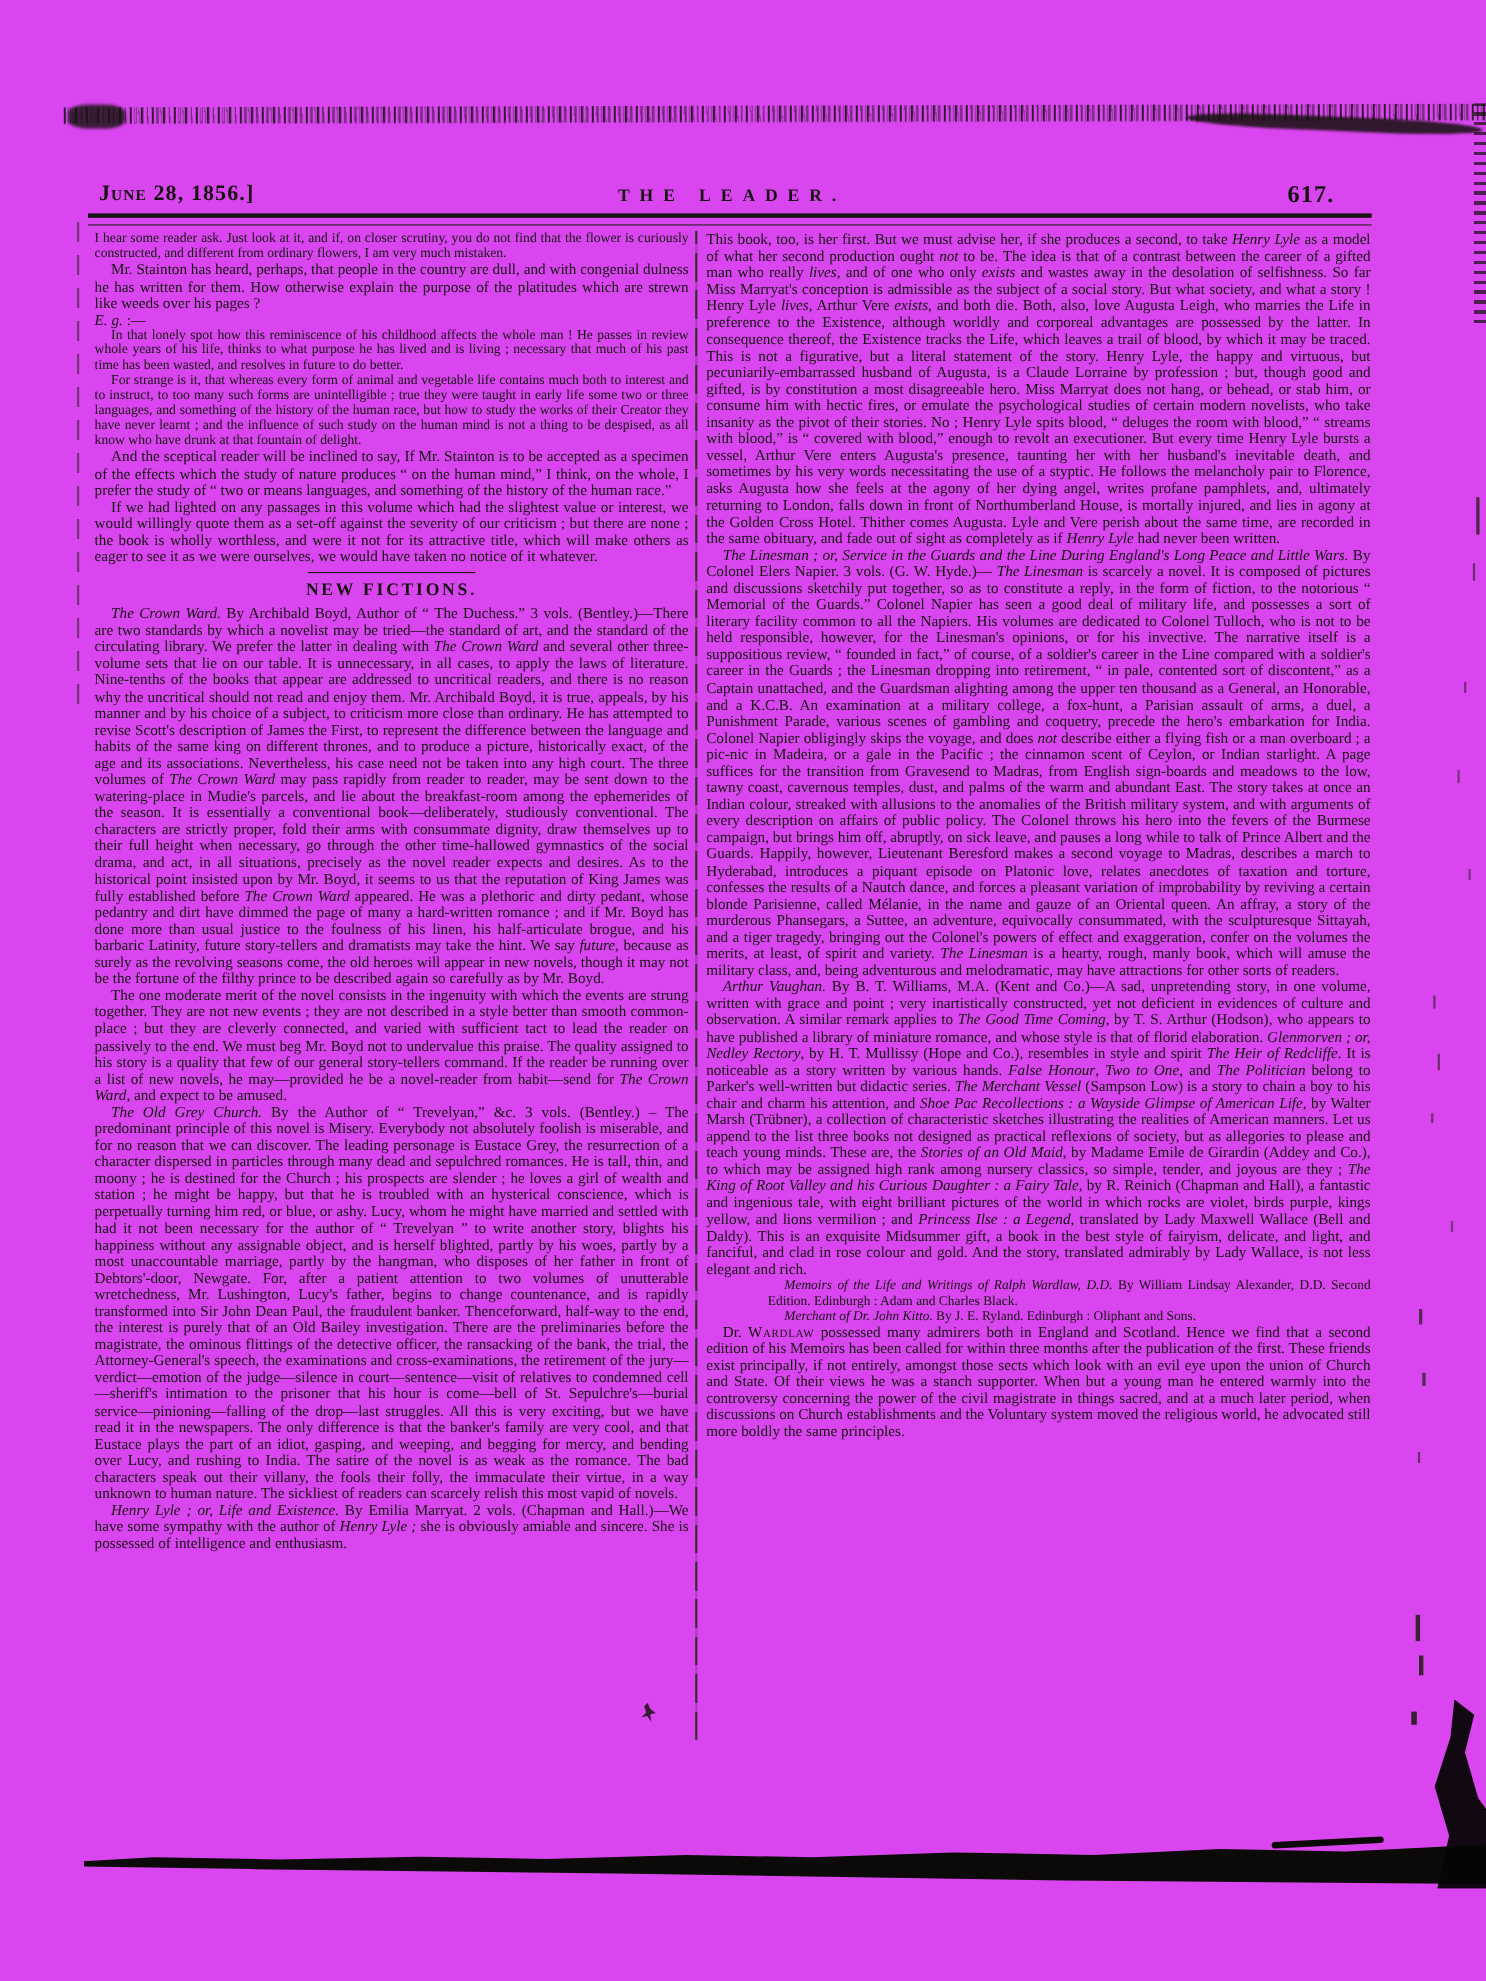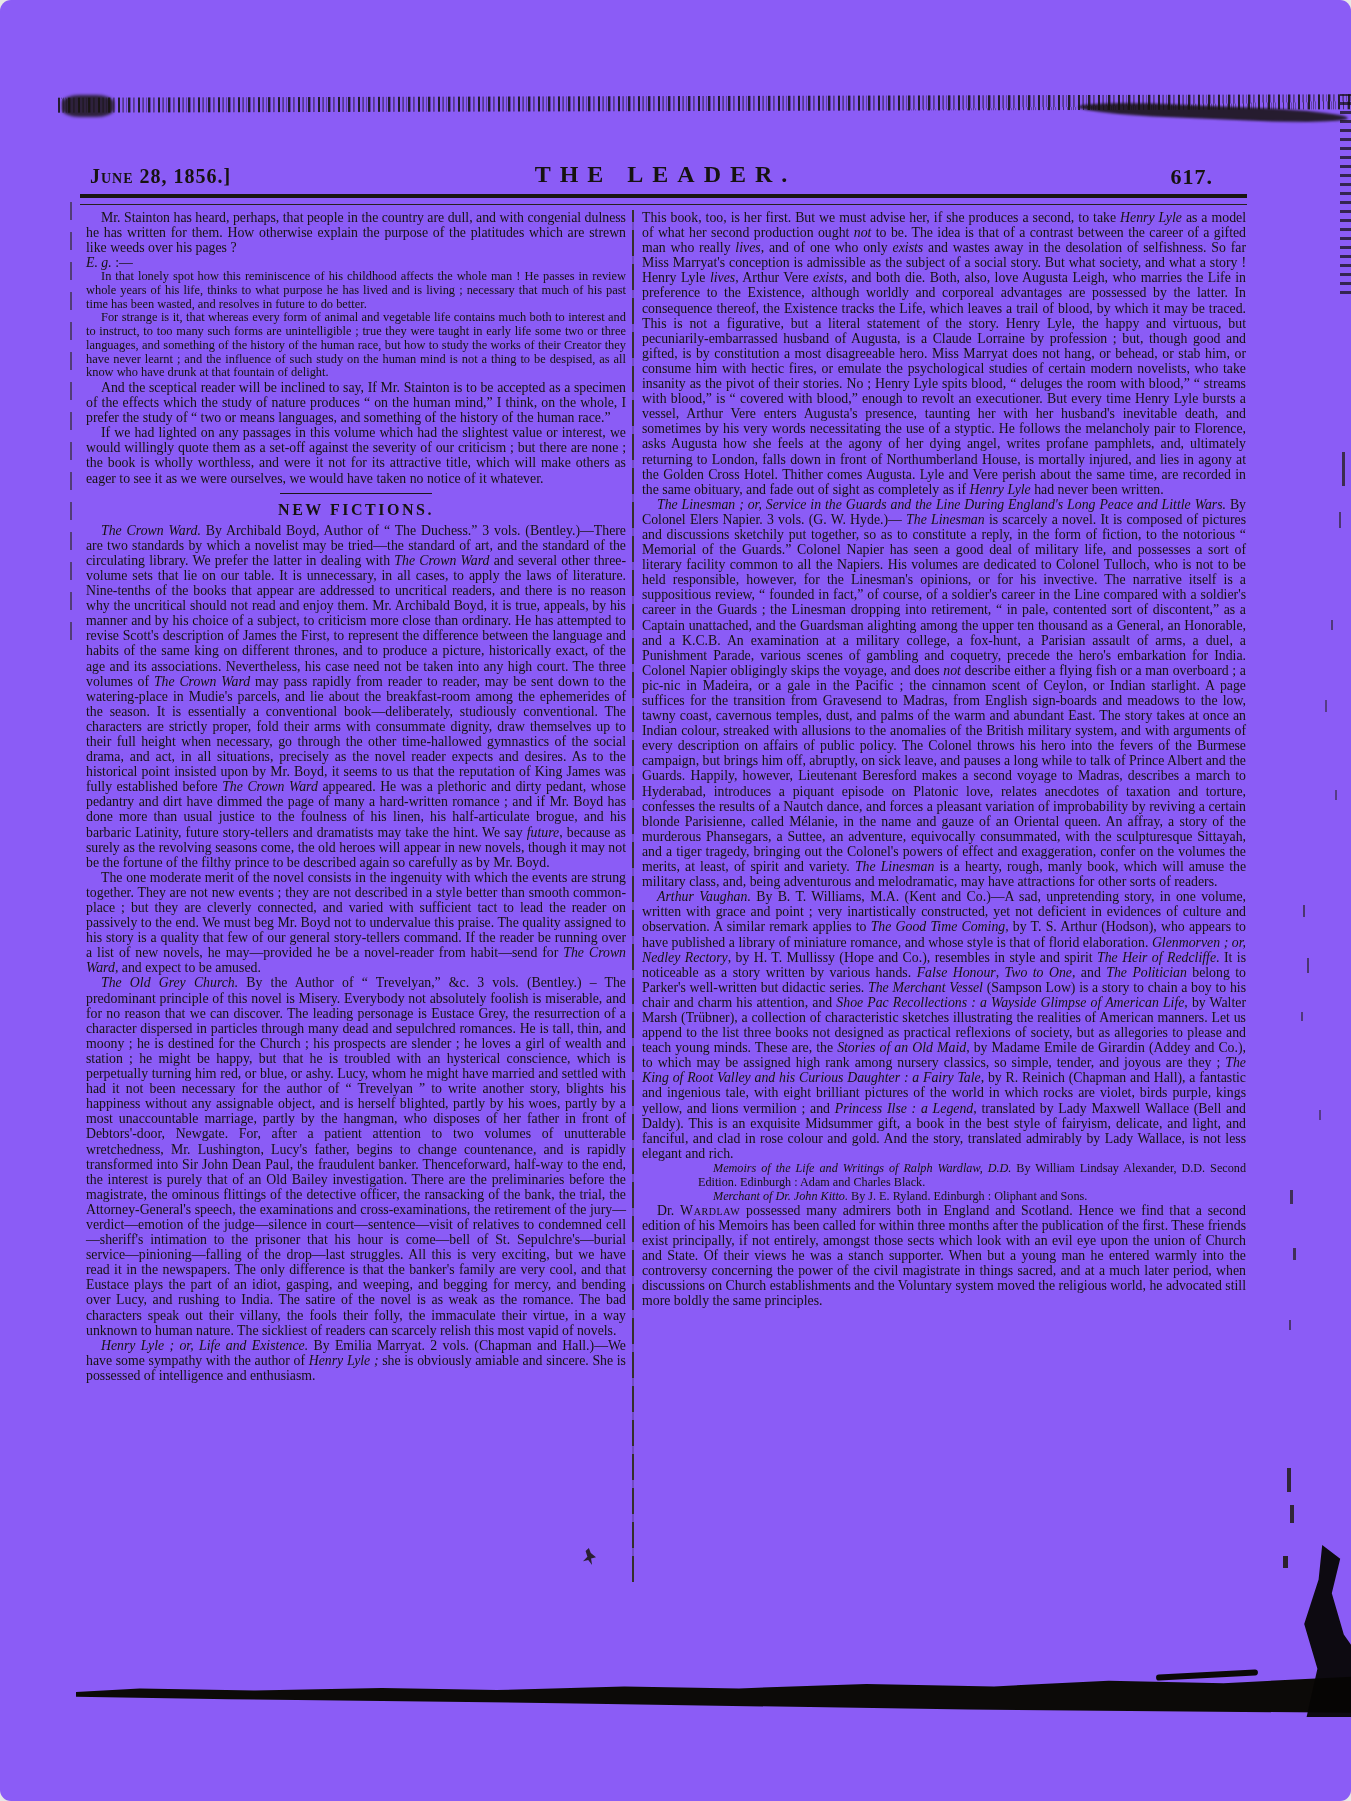--- a/index.html
+++ b/index.html
@@ -1,36 +1,35 @@
 <!DOCTYPE html>
 <html lang="en"><head>
 <meta charset="utf-8">
 <style>
   html,body{margin:0;padding:0;background:#e8e8e6;}
   .scan{
     position:relative;
     width:1351px;height:1801px;
     margin:0 auto;
-    background:#8b5cf6;
+    background:#d946ef;
     overflow:hidden;
     font-family:"Liberation Serif", serif;
     color:#161310;
-    border-radius:11px;
   }
   
   .masthead-row{
     position:absolute;top:156px;left:86px;right:106px;height:32px;
   }
   .issue-date{
     position:absolute;left:4px;bottom:0;
     font-size:20px;font-weight:bold;font-variant:small-caps;letter-spacing:1px;
   }
   .paper-title{
     position:absolute;left:0;right:0;bottom:0;text-align:center;
-    font-size:24px;font-weight:bold;letter-spacing:9px;
+    font-size:16px;font-weight:bold;letter-spacing:9px;
   }
   .page-number{
     position:absolute;right:32px;bottom:-2px;
     font-size:22px;font-weight:bold;letter-spacing:1px;
   }
   .head-rule{
     position:absolute;top:194px;left:80px;right:104px;height:6px;
     border-top:4px solid #181512;border-bottom:1px solid #26221e;
   }
   
@@ -95,20 +94,21 @@
 
   <div class="masthead-row">
     <span class="issue-date">June 28, 1856.]</span>
     <span class="paper-title">THE LEADER.</span>
     <span class="page-number">617.</span>
   </div>
   <div class="head-rule"></div>
 
   <div class="cols">
     <section class="col col-left" id="col-left">
+        <p class="extract noindent">I hear some reader ask.  Just look at it, and if, on closer scrutiny, you do not find that the flower is curiously constructed, and different from ordinary flowers, I am very much mistaken.</p>
         <p class="body">Mr. Stainton has heard, perhaps, that people in the country are dull, and with congenial dulness he has written for them.  How otherwise explain the purpose of the platitudes which are strewn like weeds over his pages ?<br><i>E. g.</i> :—</p>
         <p class="extract">In that lonely spot how this reminiscence of his childhood affects the whole man ! He passes in review whole years of his life, thinks to what purpose he has lived and is living ;  necessary that much of his past time has been wasted, and resolves in future to do better.</p>
         <p class="extract">For strange is it, that whereas every form of animal and vegetable life contains much both to interest and to instruct, to too many such forms are unintelligible ; true they were taught in early life some two or three languages, and something of the history of the human race, but how to study the works of their Creator they have never learnt ;  and the influence of such study on the human mind is not a thing to be despised, as all know who have drunk at that fountain of delight.</p>
         <p class="body">And the sceptical reader will be inclined to say, If Mr. Stainton is to be accepted as a specimen of the effects which the study of nature produces “ on the human mind,” I think, on the whole, I prefer the study of “ two or means languages, and something of the history of the human race.”</p>
         <p class="body">If we had lighted on any passages in this volume which had the slightest value or interest, we would willingly quote them as a set-off against the severity of our criticism ; but there are none ; the book is wholly worthless, and were it not for its attractive title, which will make others as eager to see it as we were ourselves, we would have taken no notice of it whatever.</p>
         <div class="sec-head">
           <div class="sec-rule"></div>
           <div class="sec-title">NEW FICTIONS.</div>
         </div>
         <p class="body"><i>The Crown Ward.</i>  By Archibald Boyd, Author of “ The Duchess.”  3 vols. (Bentley.)—There are two standards by which a novelist may be tried—the standard of art, and the standard of the circulating library.  We prefer the latter in dealing with <i>The Crown Ward</i> and several other three-volume sets that lie on our table.  It is unnecessary, in all cases, to apply the laws of literature. Nine-tenths of the books that appear are addressed to uncritical readers, and there is no reason why the uncritical should not read and enjoy them.  Mr. Archibald Boyd, it is true, appeals, by his manner and by his choice of a subject, to criticism more close than ordinary.  He has attempted to revise Scott's description of James the First, to represent the difference between the language and habits of the same king on different thrones, and to produce a picture, historically exact, of the age and its associations.  Nevertheless, his case need not be taken into any high court.  The three volumes of <i>The Crown Ward</i> may pass rapidly from reader to reader, may be sent down to the watering-place in Mudie's parcels, and lie about the breakfast-room among the ephemerides of the season.  It is essentially a conventional book—deliberately, studiously conventional.  The characters are strictly proper, fold their arms with consummate dignity, draw themselves up to their full height when necessary, go through the other time-hallowed gymnastics of the social drama, and act, in all situations, precisely as the novel reader expects and desires.  As to the historical point insisted upon by Mr. Boyd, it seems to us that the reputation of King James was fully established before <i>The Crown Ward</i> appeared.  He was a plethoric and dirty pedant, whose pedantry and dirt have dimmed the page of many a hard-written romance ; and if Mr. Boyd has done more than usual justice to the foulness of his linen, his half-articulate brogue, and his barbaric Latinity, future story-tellers and dramatists may take the hint.  We say <i>future</i>, because as surely as the revolving seasons come, the old heroes will appear in new novels, though it may not be the fortune of the filthy prince to be described again so carefully as by Mr. Boyd.</p>

